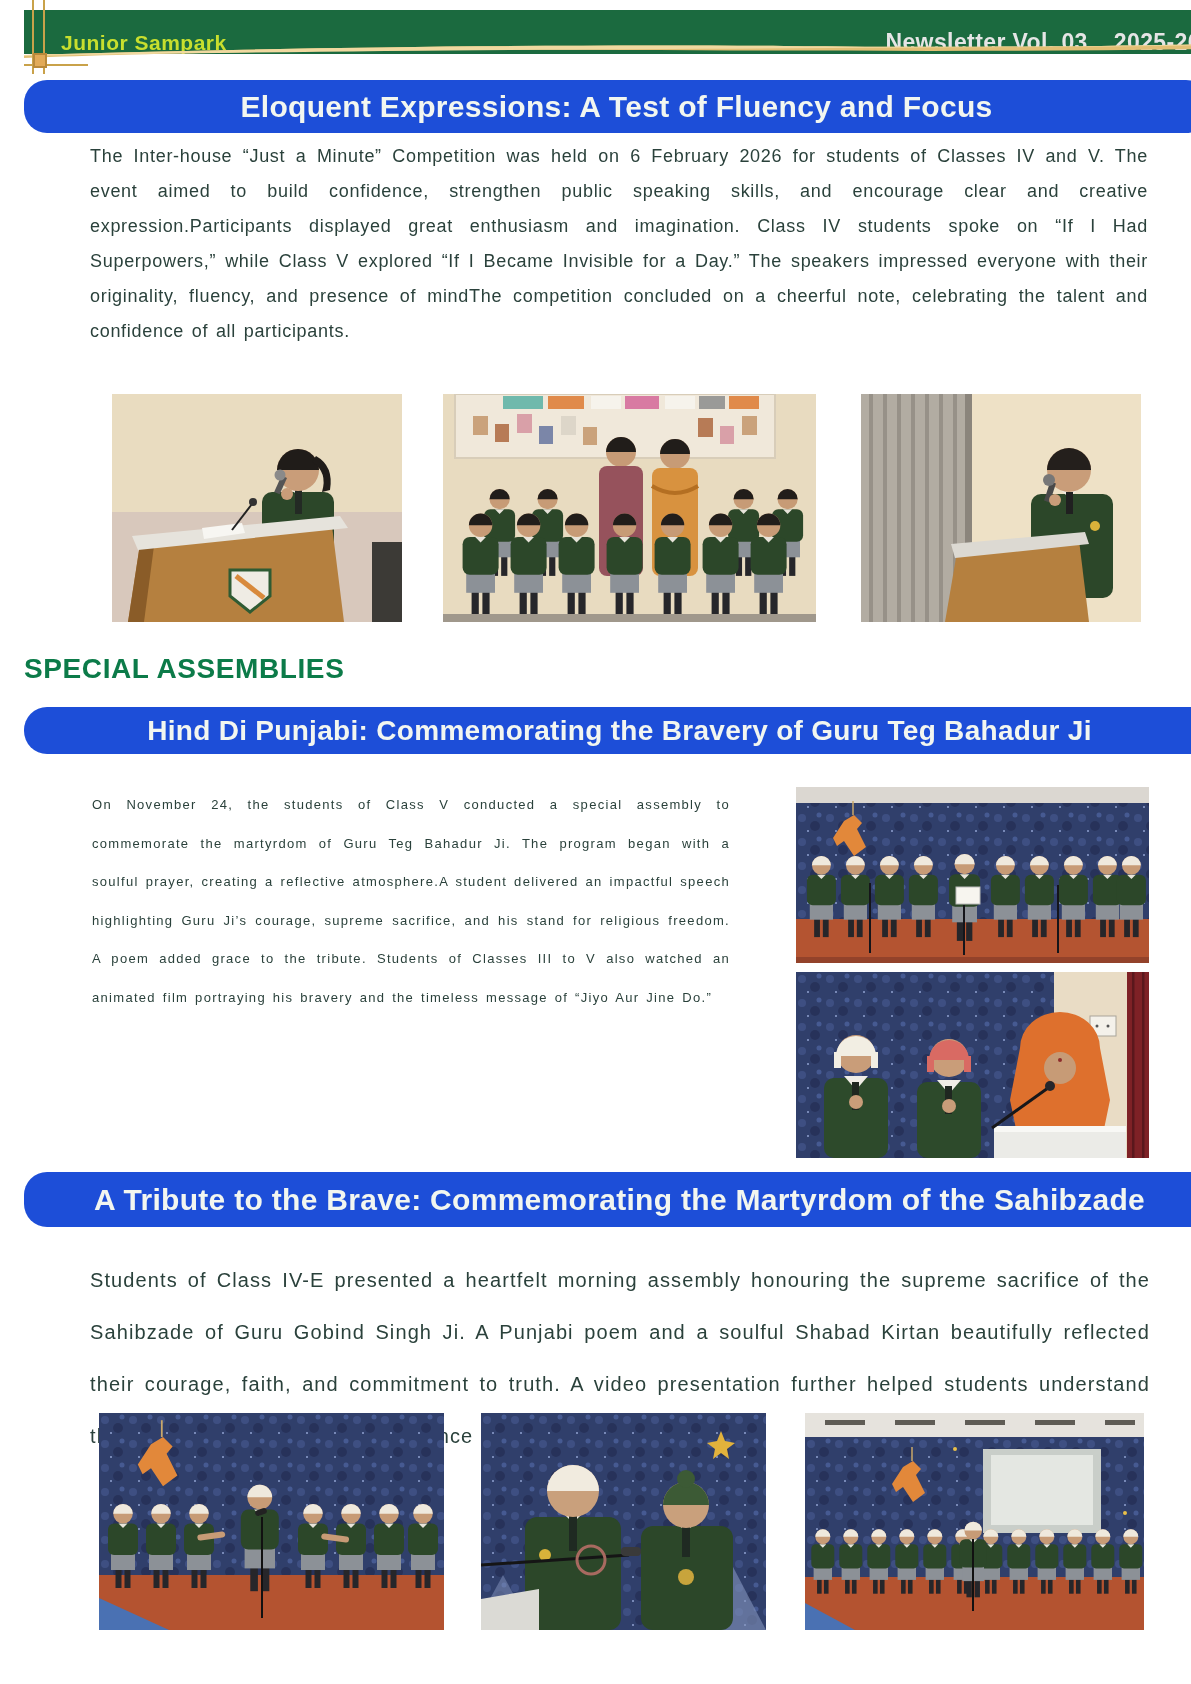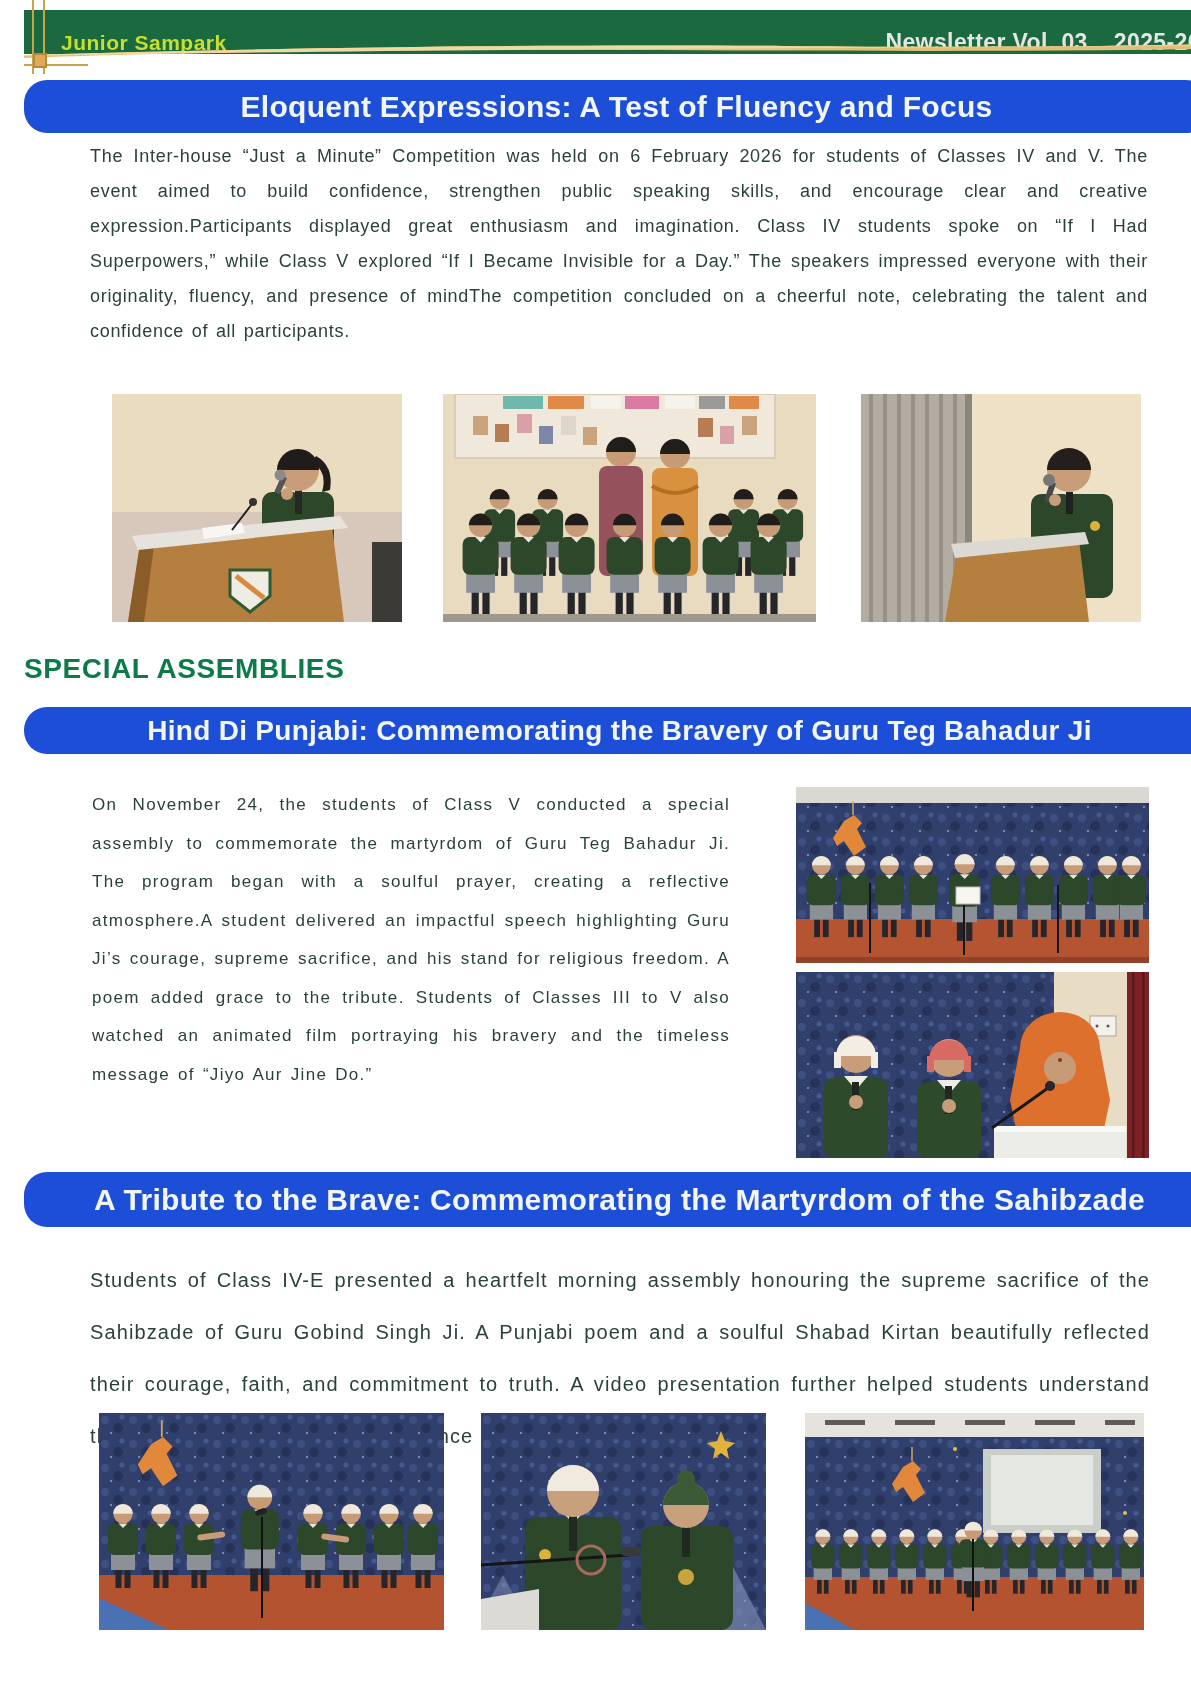--- a/index.html
+++ b/index.html
@@ -23,21 +23,21 @@
           justify-content:center;text-align:center;letter-spacing:.3px;border-radius:23px;}
   #banner1{top:80px;left:0;width:1185px;height:53px;font-size:30px;}
   #banner2{top:707px;left:0;width:1191px;height:47px;font-size:28px;}
   #banner3{top:1172px;left:0;width:1191px;height:55px;font-size:30px;}
   #sa-heading{left:0;top:653px;width:1191px;text-align:left;font-size:28px;font-weight:bold;
               color:#0c7b49;letter-spacing:.6px;}
 
   
   .bodytext{color:#2a413b;text-align:justify;word-spacing:2px;}
   #para1{left:66px;top:139px;width:1058px;font-size:18px;line-height:35px;letter-spacing:.7px;}
-  #para2{left:68px;top:786px;width:638px;font-size:17px;line-height:38.5px;letter-spacing:1.3px;}
+  #para2{left:68px;top:786px;width:638px;font-size:13px;line-height:38.5px;letter-spacing:1.3px;}
   #para3{left:66px;top:1254px;width:1060px;font-size:20px;line-height:52px;letter-spacing:1.1px;}
 
   
   .photo{overflow:hidden;background:#ccc;}
   .photo svg{display:block;width:100%;height:100%;}
   #p11{left:88px;top:394px;width:290px;height:228px;}
   #p12{left:419px;top:394px;width:373px;height:228px;}
   #p13{left:837px;top:394px;width:280px;height:228px;}
   #p21{left:772px;top:787px;width:353px;height:176px;}
   #p22{left:772px;top:972px;width:353px;height:186px;}

